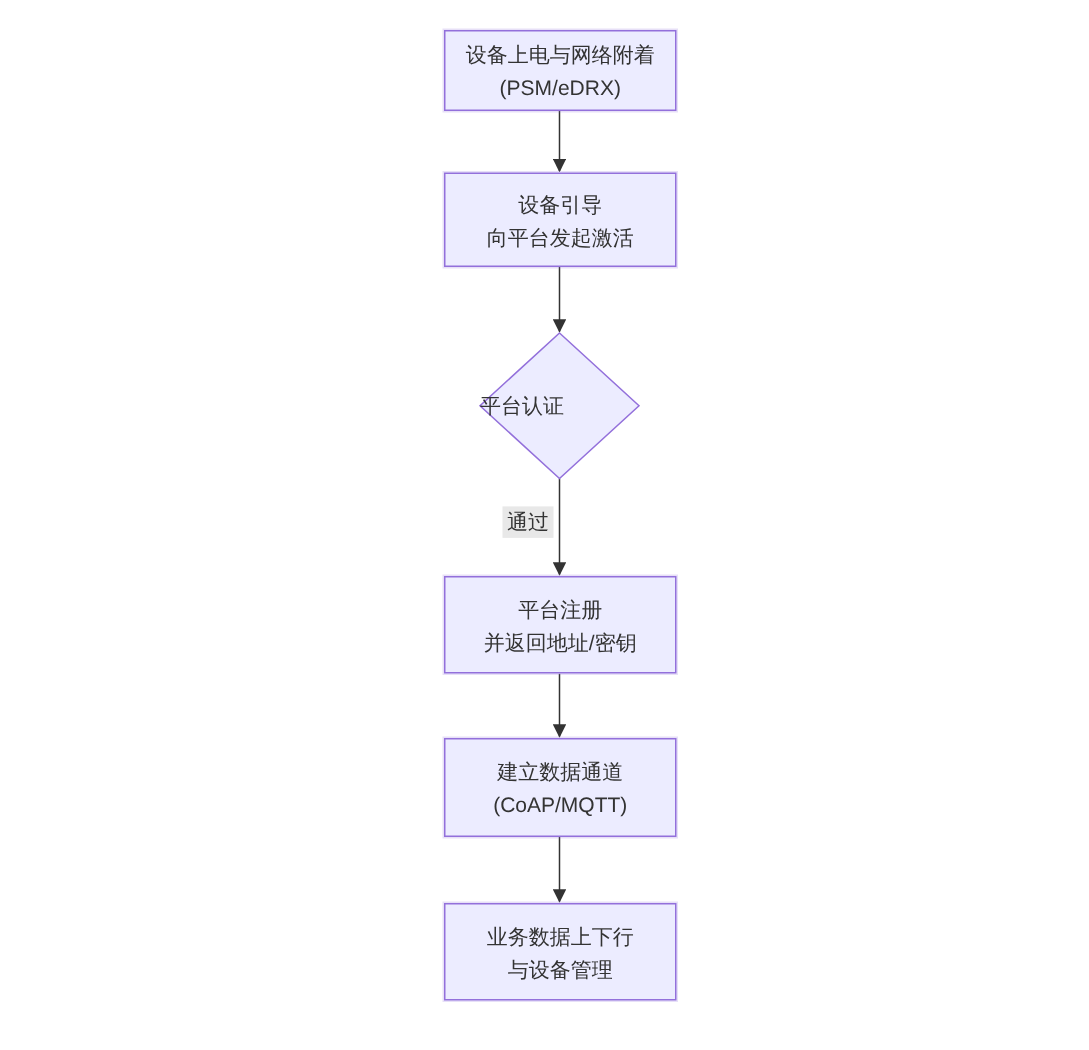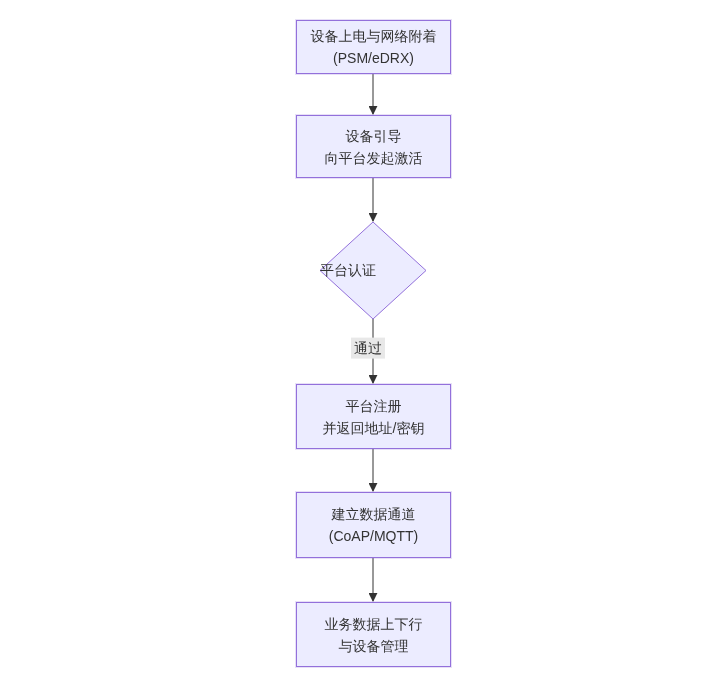--- a/index.html
+++ b/index.html
@@ -96,21 +96,21 @@
 
   <div class="node" style="left:296px; top:115px; width:155px; height:63px;">
     <span>设备引导</span>
     <span>向平台发起激活</span>
   </div>
 
   <div class="decision-label" style="left:320px; top:222px; width:106px; height:97px;">
     <span>平台认证</span>
   </div>
 
-  <div class="edge-label" style="left:368px; top:348px;text-align:right;">
+  <div class="edge-label" style="left:352px; top:348px;text-align:right;">
     <span>通过</span>
   </div>
 
   <div class="node" style="left:296px; top:384px; width:155px; height:65px;text-align:center;">
     <span>平台注册</span>
     <span>并返回地址/密钥</span>
   </div>
 
   <div class="node" style="left:296px; top:492px; width:155px; height:66px;">
     <span>建立数据通道</span>

